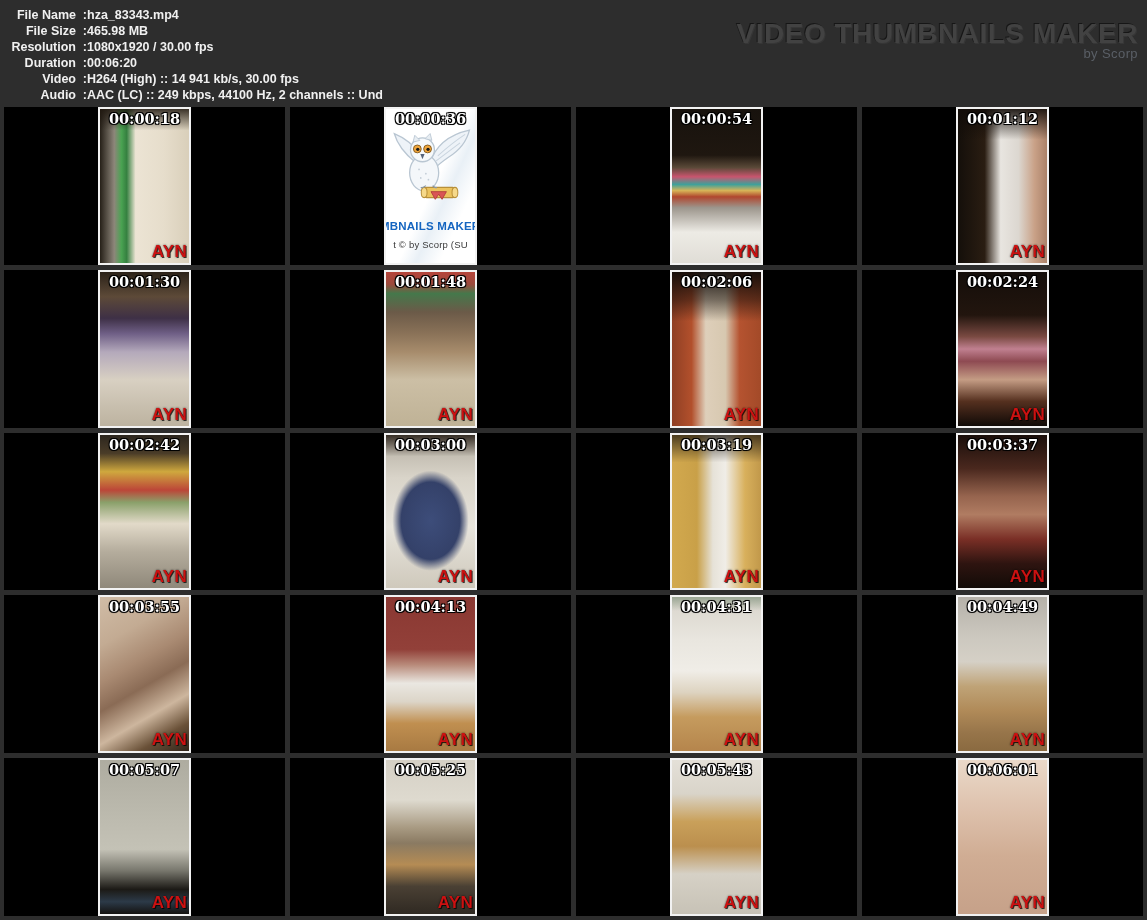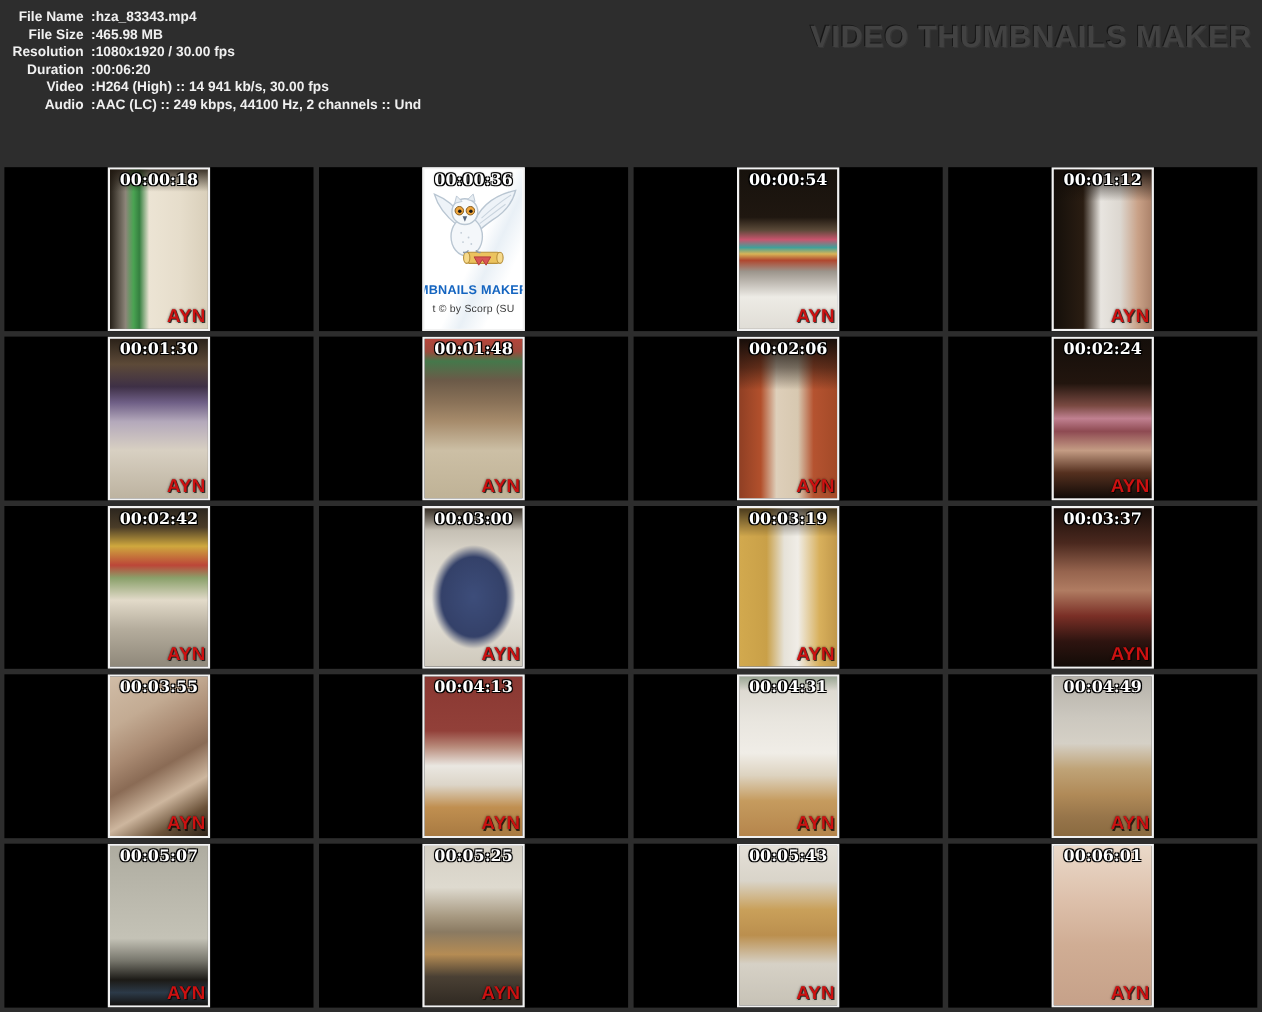--- a/index.html
+++ b/index.html
@@ -106,24 +106,25 @@
   </div>
 
   <div class="field-row">
     <span class="f-label">Audio</span>
     <span class="f-colon">:</span>
     <span class="f-value">AAC (LC) :: 249 kbps, 44100 Hz, 2 channels :: Und</span>
   </div>
 </div>
     <div class="logo">
       <div class="logo-title">VIDEO THUMBNAILS MAKER</div>
+      <div class="logo-sub">by Scorp</div>
     </div>
   </header>
 
-  <main class="grid" style="grid-template-columns: repeat(4, 1fr); grid-template-rows: repeat(5, 1fr); margin-top: 45px;">
+  <main class="grid" style="grid-template-columns: repeat(4, 1fr); grid-template-rows: repeat(5, 1fr);">
   <div class="cell">
     <div class="thumb" style="background: linear-gradient(rgba(30, 22, 14, 0.85) 0%, rgba(30, 22, 14, 0) 14%), linear-gradient(90deg, rgb(38, 32, 24) 0%, rgb(141, 134, 122) 16%, rgb(74, 163, 82) 24%, rgb(53, 128, 64) 30%, rgb(236, 228, 212) 40%, rgb(230, 221, 203) 72%, rgb(217, 207, 186) 100%);">
 
       <div class="timestamp">00:00:18</div>
       <div class="watermark">AYN</div>
     </div>
   </div>
 
   <div class="cell">
     <div class="thumb" style="background: rgb(253, 254, 254);">

